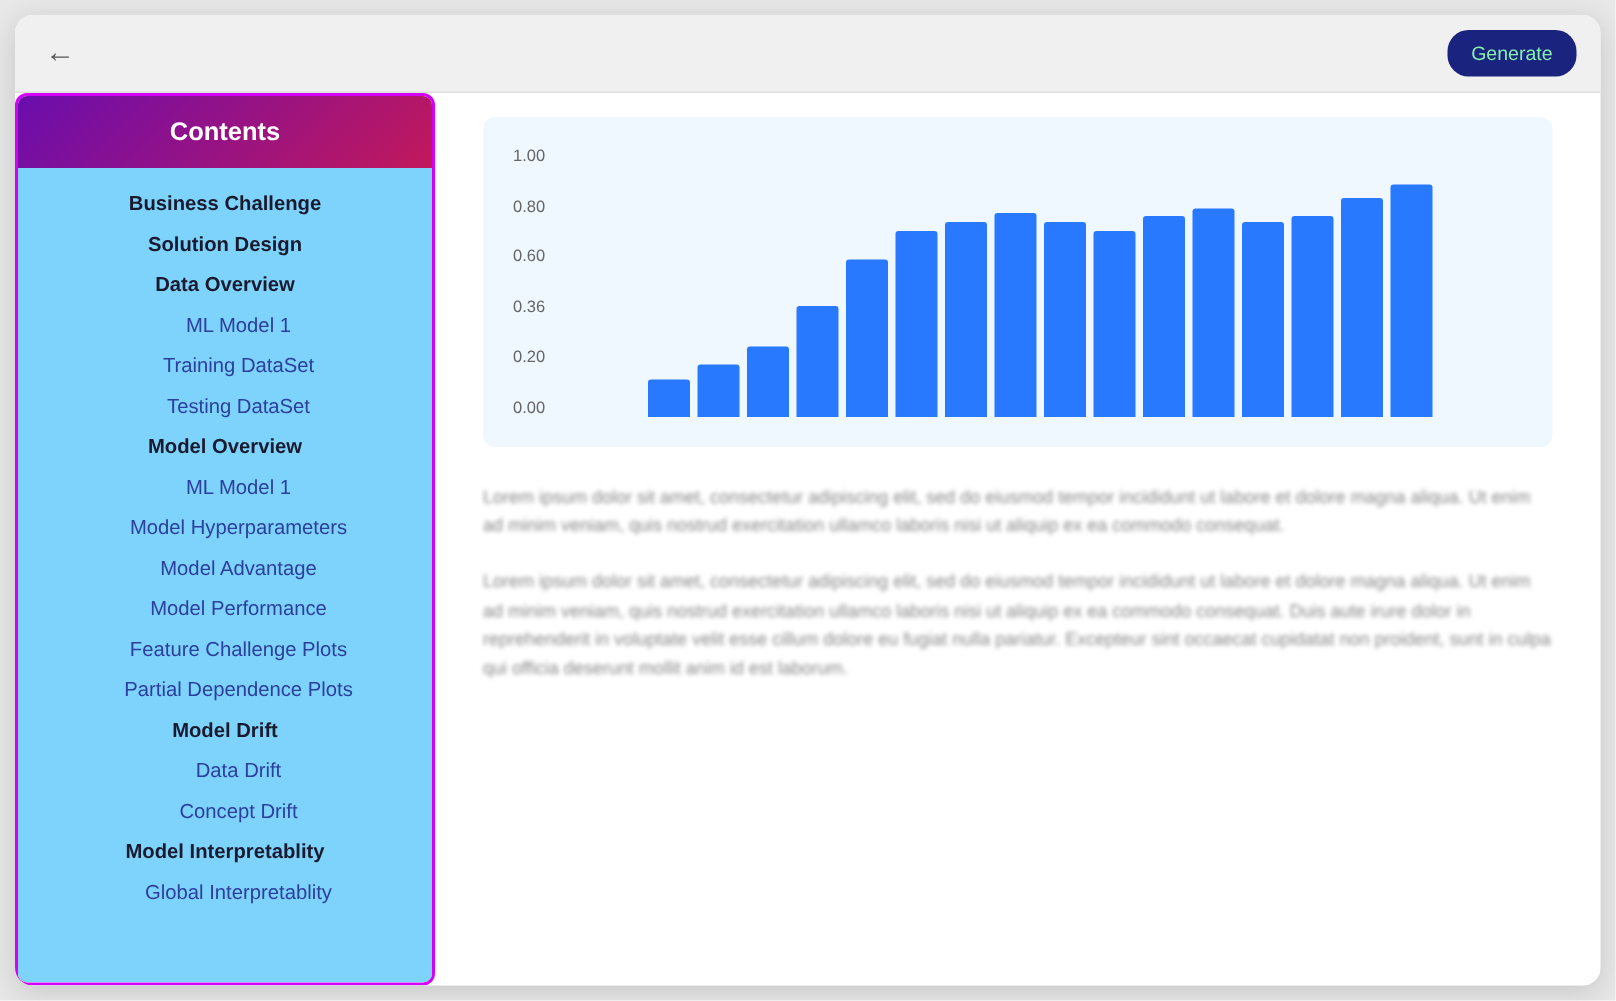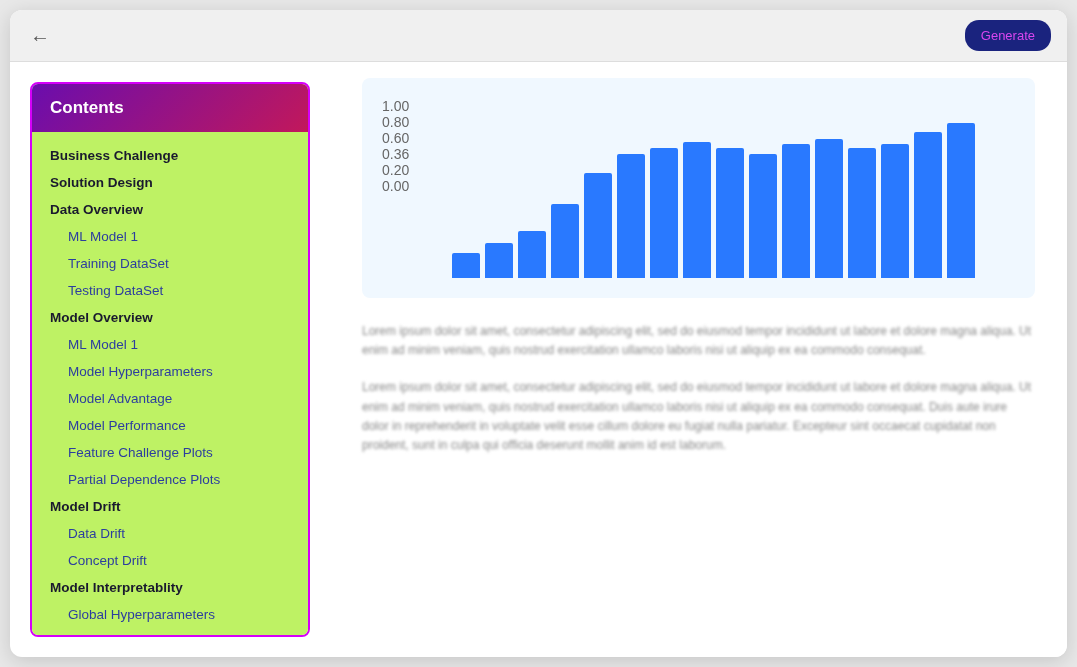--- a/index.html
+++ b/index.html
@@ -46,60 +46,61 @@
       display: flex;
       align-items: center;
       justify-content: center;
       cursor: pointer;
       color: #555;
       font-size: 20px;
     }
 
     .generate-button {
       background: #1a237e;
-      color: #d946ef;
+      color: #86efac;
       border: none;
       border-radius: 14px;
       padding: 8px 16px;
       font-size: 13px;
       font-weight: 500;
       cursor: pointer;
     }
 
     .main-content {
       display: flex;
       flex: 1;
       overflow: hidden;
     }
 
     .sidebar {
       width: 280px;
       min-width: 280px;
       border: 2.5px solid #d500f9;
       border-radius: 8px;
-      margin: 20px;
+      margin: 0;
       display: flex;
       flex-direction: column;
       overflow: hidden;
       flex-shrink: 0;
+      text-align: center;
     }
 
     .sidebar-header {
       background: linear-gradient(135deg, #6a0dad, #c2185b);
       padding: 14px 18px;
       color: white;
       font-size: 17px;
       font-weight: 700;
     }
 
     .sidebar-nav {
       flex: 1;
       overflow-y: auto;
       padding: 10px 0;
-      background: #bef264;
+      background: #7dd3fc;
     }
 
     .nav-item {
       padding: 6px 18px;
       font-size: 13.5px;
       cursor: pointer;
       color: #1a237e;
     }
 
     .nav-item.section {
@@ -147,22 +148,22 @@
       border-radius: 2px 2px 0 0;
     }
 
     .chart-y-axis {
       position: absolute;
       left: 20px;
       top: 20px;
       bottom: 20px;
       display: flex;
       flex-direction: column;
-      justify-content: flex-start;
-      font-size: 14px;
+      justify-content: space-between;
+      font-size: 11px;
       color: #666;
       width: 20px;
     }
 
     .text-block {
       margin-bottom: 18px;
     }
 
     .blurred-text {
       font-size: 12px;
@@ -194,21 +195,21 @@
           <div class="nav-item sub">ML Model 1</div>
           <div class="nav-item sub">Model Hyperparameters</div>
           <div class="nav-item sub">Model Advantage</div>
           <div class="nav-item sub">Model Performance</div>
           <div class="nav-item sub">Feature Challenge Plots</div>
           <div class="nav-item sub">Partial Dependence Plots</div>
           <div class="nav-item section">Model Drift</div>
           <div class="nav-item sub">Data Drift</div>
           <div class="nav-item sub">Concept Drift</div>
           <div class="nav-item section">Model Interpretablity</div>
-          <div class="nav-item sub">Global Hyperparameters</div>
+          <div class="nav-item sub">Global Interpretablity</div>
         </nav>
     </div>
     <div class="content-area">
       <div class="chart-container">
         <div class="chart-y-axis">
           <span>1.00</span>
           <span>0.80</span>
           <span>0.60</span>
           <span>0.36</span>
           <span>0.20</span>

